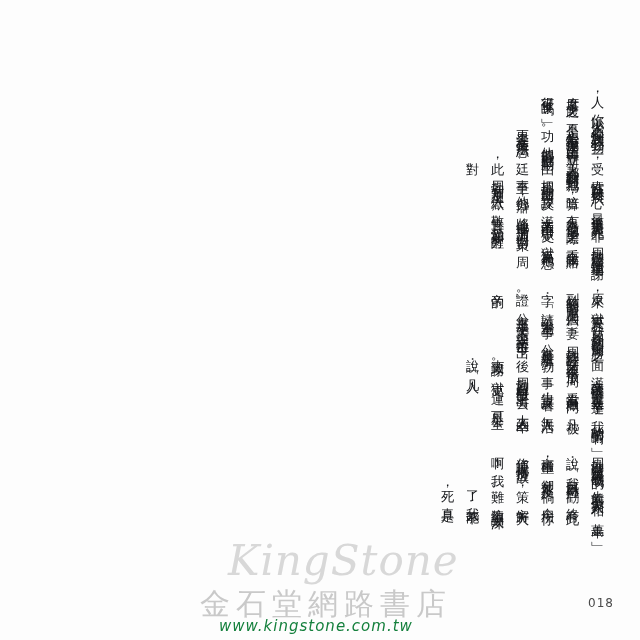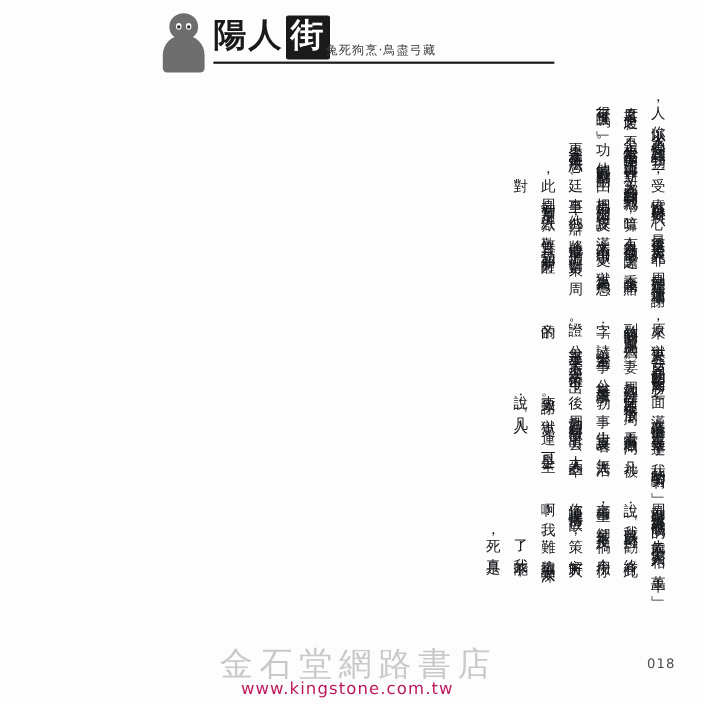--- a/index.html
+++ b/index.html
@@ -170,74 +170,59 @@
     color: #c9c9c9;
     letter-spacing: 6px;
     white-space: nowrap;
   }
   .brand-url {
     position: absolute;
     left: 219px;
     top: 617px;
     font-family: "DejaVu Sans", sans-serif;
     font-size: 15px;
-    color: #be185d;
-    letter-spacing: 1px;
-    white-space: nowrap;
+    color: #15803d;
+    letter-spacing: 1px;
+    white-space: nowrap;
+    font-style: italic;
   }
 
   .page-number {
     position: absolute;
     right: 26px;
     top: 596px;
     font-family: "DejaVu Sans", sans-serif;
     font-size: 12px;
     color: #4a4a4a;
     letter-spacing: 1px;
     text-align: center;
   }
 </style>
 </head>
 <body>
 
 <div class="page">
 
-  <div class="header">
-    <div class="logo-wrap">
-      <div class="logo-figure">
-        <div class="head"></div>
-        <div class="eye-l"></div>
-        <div class="eye-r"></div>
-        <div class="pupil-l"></div>
-        <div class="pupil-r"></div>
-        <div class="body"></div>
-      </div>
-      <div class="logo-title">
-        <span>陽人</span><span class="box">街</span>
-      </div>
-      <div class="logo-sub">兔死狗烹‧鳥盡弓藏</div>
-      <div class="logo-rule"></div>
-    </div>
-  </div>
 
   <div class="body-text">
     <div class="col">人，你以小人之心度君子之腹，不是很可笑嗎？」</div>
     <div class="col">周勃雄心勃勃，一心想為重振漢室江山再立新功。他的最動舉動更令漢文帝無法忍</div>
     <div class="col">受，索性以被封侯之人都該回到封地為由，把周勃提出朝廷、事至此，周勃方知是上對</div>
     <div class="col">心，最後還是遭人暗算，有人告發他謀反，漢文帝不由他分辯，將他逮捕入獄，敬告其</div>
     <div class="col">死罪。周勃幾近絕望之際，重金賄賂獄吏，獄吏為他想出了一個對策，周勃如夢方醒，</div>
     <div class="col">連連稱謝。</div>
     <div class="col">原來，獄吏只在一副竹簡的背面寫上六個字：「請以公主為證」。公主是漢文帝的</div>
     <div class="col">女兒（周勃的長子周勝之妻）。周勃依計行事，公主於是求薄太后（漢文帝生母）出</div>
     <div class="col">面。漢文帝礙於情面才不得不放了周勃。事後，周勃親自向獄吏致謝。獄吏說：「凡人</div>
     <div class="col">實在太幸運了。我看當過獄門，凡被告謀反者，無人活著出去。大人的幸運，可是公主</div>
     <div class="col">的功勞啊！」</div>
     <div class="col">周勃出獄後萬分感慨的說：「我自以為位高權重，卻是不及你通曉人情世故啊！我</div>
     <div class="col">先前不聽家人相勸，終有此禍。今用你策，方解大難。這教訓太深了！我能不死，真是</div>
     <div class="col">萬幸！」</div>
   </div>
 
+  <div class="watermark-top">KingStone</div>
   <div class="brand-cn">金石堂網路書店</div>
   <div class="brand-url">www.kingstone.com.tw</div>
 
   <div class="page-number">018</div>
 
 </div>
 
 </body></html>

